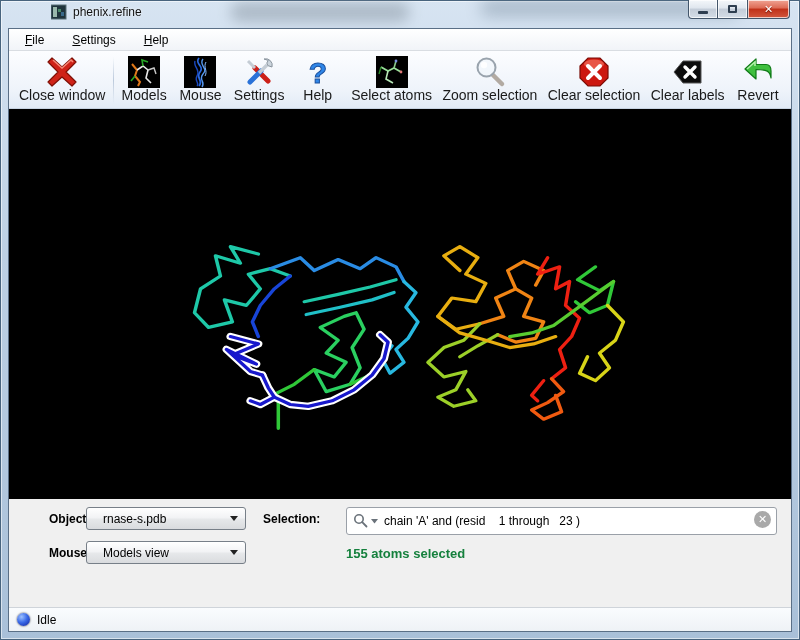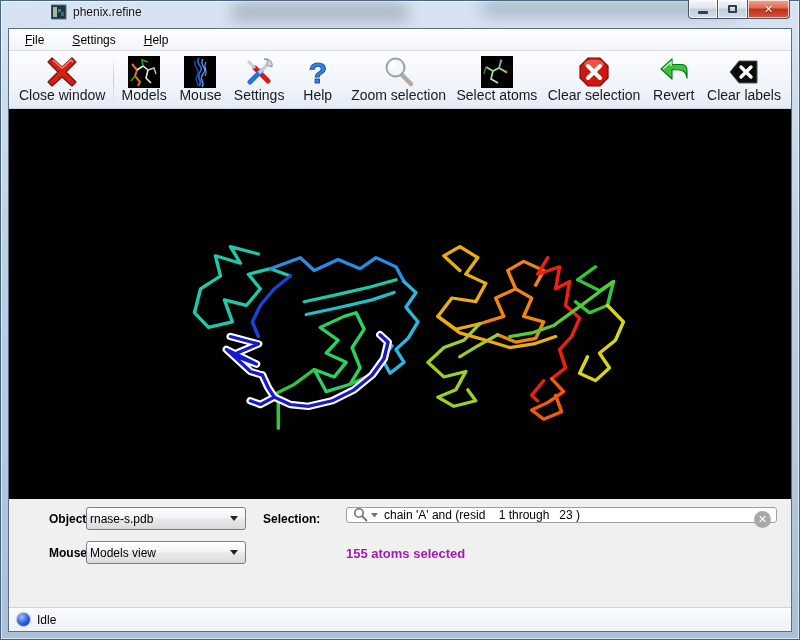--- a/index.html
+++ b/index.html
@@ -54,26 +54,26 @@
   .viewport{flex:1 1 auto;background:#000;position:relative;overflow:hidden;}
   .viewport svg{display:block;width:100%;height:100%;}
 
   
   .panel{flex:0 0 73px;background:#f0f0f0;position:relative;font-size:12px;}
   .row1{position:absolute;top:8px;left:0;right:0;height:24px;}
   .row2{position:absolute;top:42px;left:0;right:0;height:24px;}
   .plabel{position:absolute;font-weight:bold;color:#000;top:5px;font-size:12px;}
   .combo{position:absolute;width:160px;height:23px;border:1px solid #777f88;border-radius:3px;
     background:linear-gradient(180deg,#ffffff 0%,#f2f3f5 45%,#e6e8ea 55%,#d9dbde 100%);
-    display:flex;align-items:center;padding:0 22px 0 3px;cursor:default;
+    display:flex;align-items:center;padding:0 22px 0 16px;cursor:default;
     box-shadow:inset 0 1px 0 #fff;}
   .combo .cval{font-size:12px;color:#000;white-space:nowrap;overflow:hidden;}
   .combo .carrow{position:absolute;right:7px;top:8px;width:0;height:0;
     border-left:4px solid transparent;border-right:4px solid transparent;border-top:5px solid #222;}
-  .searchbox{position:absolute;left:337px;right:14px;height:16px;border:1px solid #9aa0a8;border-radius:3px;
+  .searchbox{position:absolute;left:337px;right:14px;height:28px;border:1px solid #9aa0a8;border-radius:3px;
     background:#fff;display:flex;align-items:center;padding:0 14px 0 6px;}
   .search-glyph{display:flex;align-items:center;gap:2px;margin-right:6px;flex:0 0 auto;}
   .search-text{font-size:12px;color:#000;white-space:pre;overflow:hidden;}
   .clear-btn{position:absolute;right:5px;top:3px;width:17px;height:17px;border-radius:50%;
     background:#a9a9a9;display:flex;align-items:center;justify-content:center;cursor:default;}
   .clear-btn span{color:#fff;font-size:11px;font-weight:bold;line-height:1;}
   .atoms{position:absolute;left:337px;top:5px;font-weight:bold;font-size:13px;}
 
   
   .statusbar{flex:0 0 24px;background:linear-gradient(180deg,#fafcfe,#eef2f6);border-top:1px solid #cfd4da;
@@ -182,72 +182,72 @@
           <svg width="32" height="32" viewBox="0 0 32 32">
             <text x="16" y="27" font-size="30" font-weight="bold" fill="#2f86e8" stroke="#1a4f9c" stroke-width="1" text-anchor="middle" font-family="Liberation Sans, sans-serif">?</text>
           </svg>
         </span>
         <span class="tb-label">Help</span>
       </div>
 
       <div class="tb-item">
         <span class="tb-ico">
           <svg width="32" height="32" viewBox="0 0 32 32">
-            <line x1="19" y1="19" x2="28" y2="28" stroke="#b2aaa2" stroke-width="4.5" stroke-linecap="round"></line>
-            <circle cx="12.5" cy="11.5" r="9" fill="#eef4fa" fill-opacity="0.45" stroke="#99a3ad" stroke-width="2"></circle>
-            <circle cx="10" cy="9" r="3.2" fill="#ffffff" opacity="0.85"></circle>
-          </svg>
-        </span>
-        <span class="tb-label">Zoom selection</span>
-      </div>
-
-      <div class="tb-item">
-        <span class="tb-ico">
-          <svg width="32" height="32" viewBox="0 0 32 32">
             <rect width="32" height="32" fill="#000"></rect>
             <polyline points="5,11 12,15 18,12 25,16" stroke="#9ae09a" fill="none" stroke-width="1.8"></polyline>
             <polyline points="12,15 10,23 17,27" stroke="#b8e8b8" fill="none" stroke-width="1.6"></polyline>
             <polyline points="18,12 20,5" stroke="#88cc88" fill="none" stroke-width="1.6"></polyline>
             <circle cx="25" cy="16" r="1.4" fill="#e07878"></circle>
             <circle cx="20" cy="5" r="1.4" fill="#7890e0"></circle>
             <polyline points="5,11 3,18" stroke="#2a8a2a" fill="none" stroke-width="1.4"></polyline>
           </svg>
         </span>
         <span class="tb-label">Select atoms</span>
       </div>
 
       <div class="tb-item">
         <span class="tb-ico">
           <svg width="32" height="32" viewBox="0 0 32 32">
+            <line x1="19" y1="19" x2="28" y2="28" stroke="#b2aaa2" stroke-width="4.5" stroke-linecap="round"></line>
+            <circle cx="12.5" cy="11.5" r="9" fill="#eef4fa" fill-opacity="0.45" stroke="#99a3ad" stroke-width="2"></circle>
+            <circle cx="10" cy="9" r="3.2" fill="#ffffff" opacity="0.85"></circle>
+          </svg>
+        </span>
+        <span class="tb-label">Zoom selection</span>
+      </div>
+
+      <div class="tb-item">
+        <span class="tb-ico">
+          <svg width="32" height="32" viewBox="0 0 32 32">
             <polygon points="10,2 22,2 30,10 30,22 22,30 10,30 2,22 2,10" fill="#cc1810" stroke="#7a0c06" stroke-width="1.2"></polygon>
             <ellipse cx="16" cy="8" rx="10" ry="4.5" fill="#ff8a74" opacity="0.55"></ellipse>
             <path d="M10 10 L22 22 M22 10 L10 22" stroke="#ffffff" stroke-width="4" stroke-linecap="round"></path>
           </svg>
         </span>
         <span class="tb-label">Clear selection</span>
       </div>
 
       <div class="tb-item">
         <span class="tb-ico">
           <svg width="32" height="32" viewBox="0 0 32 32">
+            <polygon points="2,16 11,5 29,5 29,27 11,27" fill="#0c0c0c" stroke="#555" stroke-width="1"></polygon>
+            <path d="M13 11 L23 21 M23 11 L13 21" stroke="#ffffff" stroke-width="3.4" stroke-linecap="round"></path>
+          </svg>
+        </span>
+        <span class="tb-label">Clear labels</span>
+      </div>
+
+      <div class="tb-item">
+        <span class="tb-ico">
+          <svg width="32" height="32" viewBox="0 0 32 32">
             <path d="M3 13 L14 3 L14 8.5 L24 8.5 C28 8.5 29 12 29 15 L29 22 C28 15 25 13.5 14 13.5 L14 23 Z" fill="#3fbf3f" stroke="#0e7a16" stroke-width="1.2" stroke-linejoin="round"></path>
             <path d="M5 13 L13 6 L13 10" fill="none" stroke="#b0f0a8" stroke-width="1.6"></path>
           </svg>
         </span>
         <span class="tb-label">Revert</span>
-      </div>
-
-      <div class="tb-item">
-        <span class="tb-ico">
-          <svg width="32" height="32" viewBox="0 0 32 32">
-            <polygon points="2,16 11,5 29,5 29,27 11,27" fill="#0c0c0c" stroke="#555" stroke-width="1"></polygon>
-            <path d="M13 11 L23 21 M23 11 L13 21" stroke="#ffffff" stroke-width="3.4" stroke-linecap="round"></path>
-          </svg>
-        </span>
-        <span class="tb-label">Clear labels</span>
       </div>
 
     </div>
 
     <div class="viewport">
       <svg id="mol-svg" viewBox="0 0 784 425" preserveAspectRatio="none">
           <polyline points="250,158 222,150 232,168 207,160 212,182 192,196 186,222 200,238 224,232 216,208 238,214 252,196 240,180 262,174 282,182" fill="none" stroke="#1ec8a8" stroke-width="3.5" stroke-linejoin="round" stroke-linecap="round"></polyline>
           <polyline points="282,182 266,196 252,214 244,232 250,248" fill="none" stroke="#1845d8" stroke-width="3.5" stroke-linejoin="round" stroke-linecap="round"></polyline>
           <polyline points="262,174 292,162 306,176 330,164 352,174 368,162 388,172 396,188" fill="none" stroke="#2a8ce4" stroke-width="3.5" stroke-linejoin="round" stroke-linecap="round"></polyline>
           <polyline points="396,188 408,200 398,216 410,232 400,250 388,262 396,276 382,288 374,272 384,258" fill="none" stroke="#28b8e0" stroke-width="3.5" stroke-linejoin="round" stroke-linecap="round"></polyline>
@@ -300,21 +300,21 @@
               <span>✕</span>
             </span>
         </div>
       </div>
       <div class="row2">
         <span class="plabel" style="left:40px;">Mouse:</span>
         <div class="combo" style="left:77px;top:0;">
           <span class="cval">Models view</span>
           <span class="carrow"></span>
         </div>
-        <span class="atoms" id="atoms-text" style="color: #a21caf;">155 atoms selected</span>
+        <span class="atoms" id="atoms-text" style="color: #15803d;">155 atoms selected</span>
       </div>
     </div>
 
     <div class="statusbar">
       <span class="status-dot"></span>
       <span class="status-text">Idle</span>
     </div>
 
   </div>
 </div>

